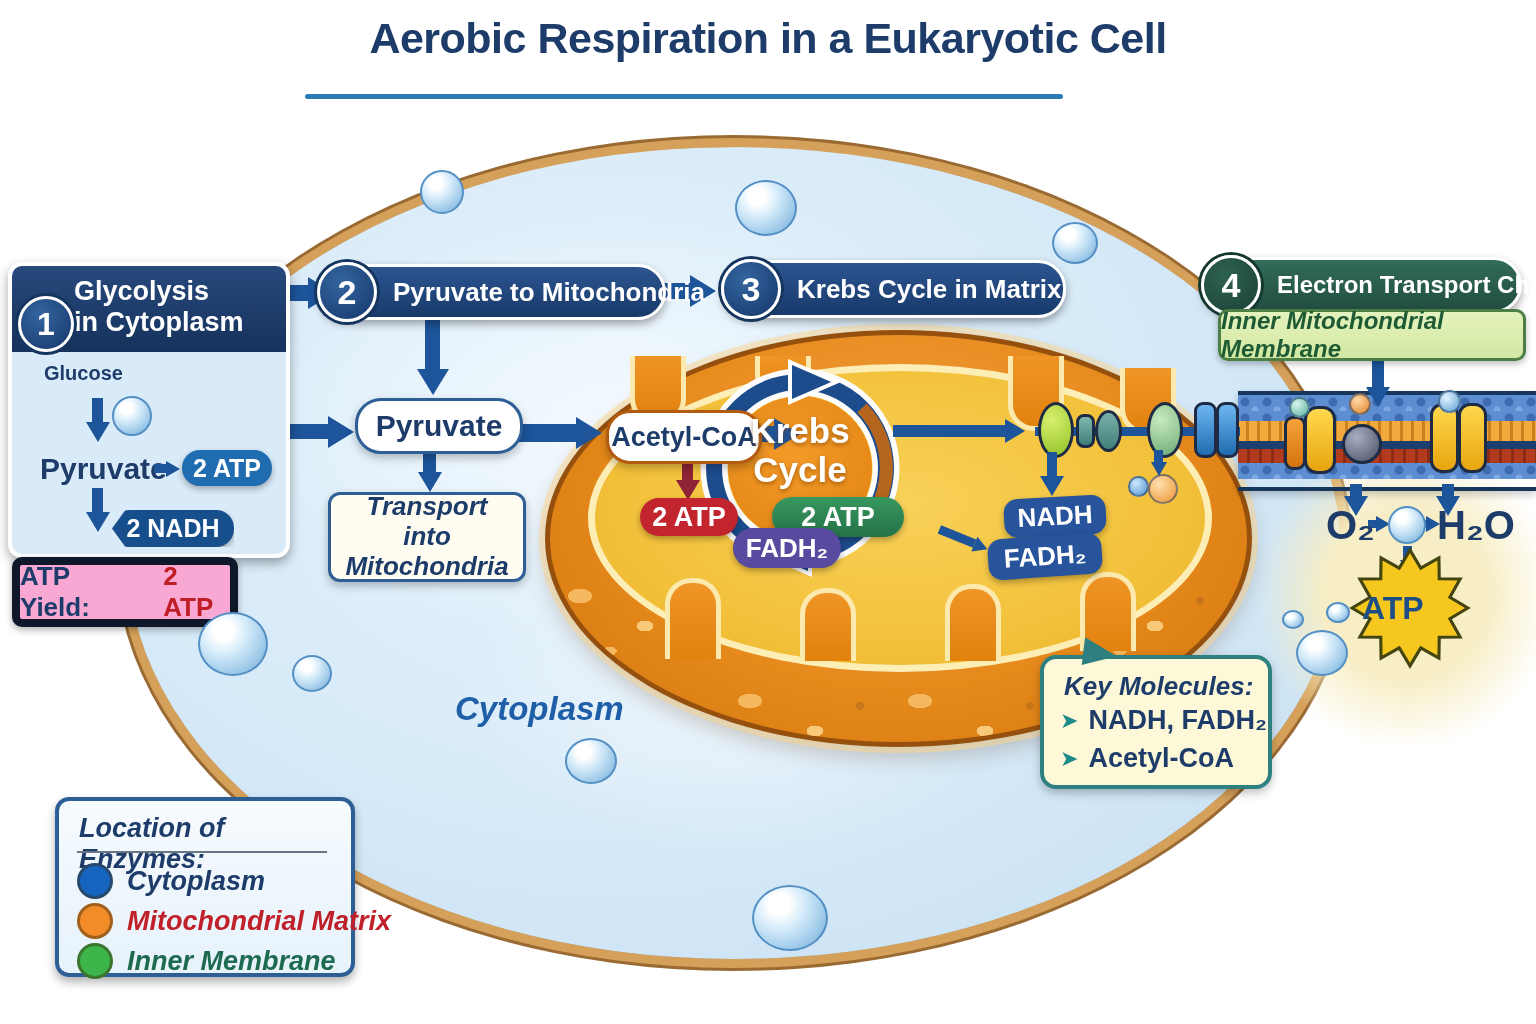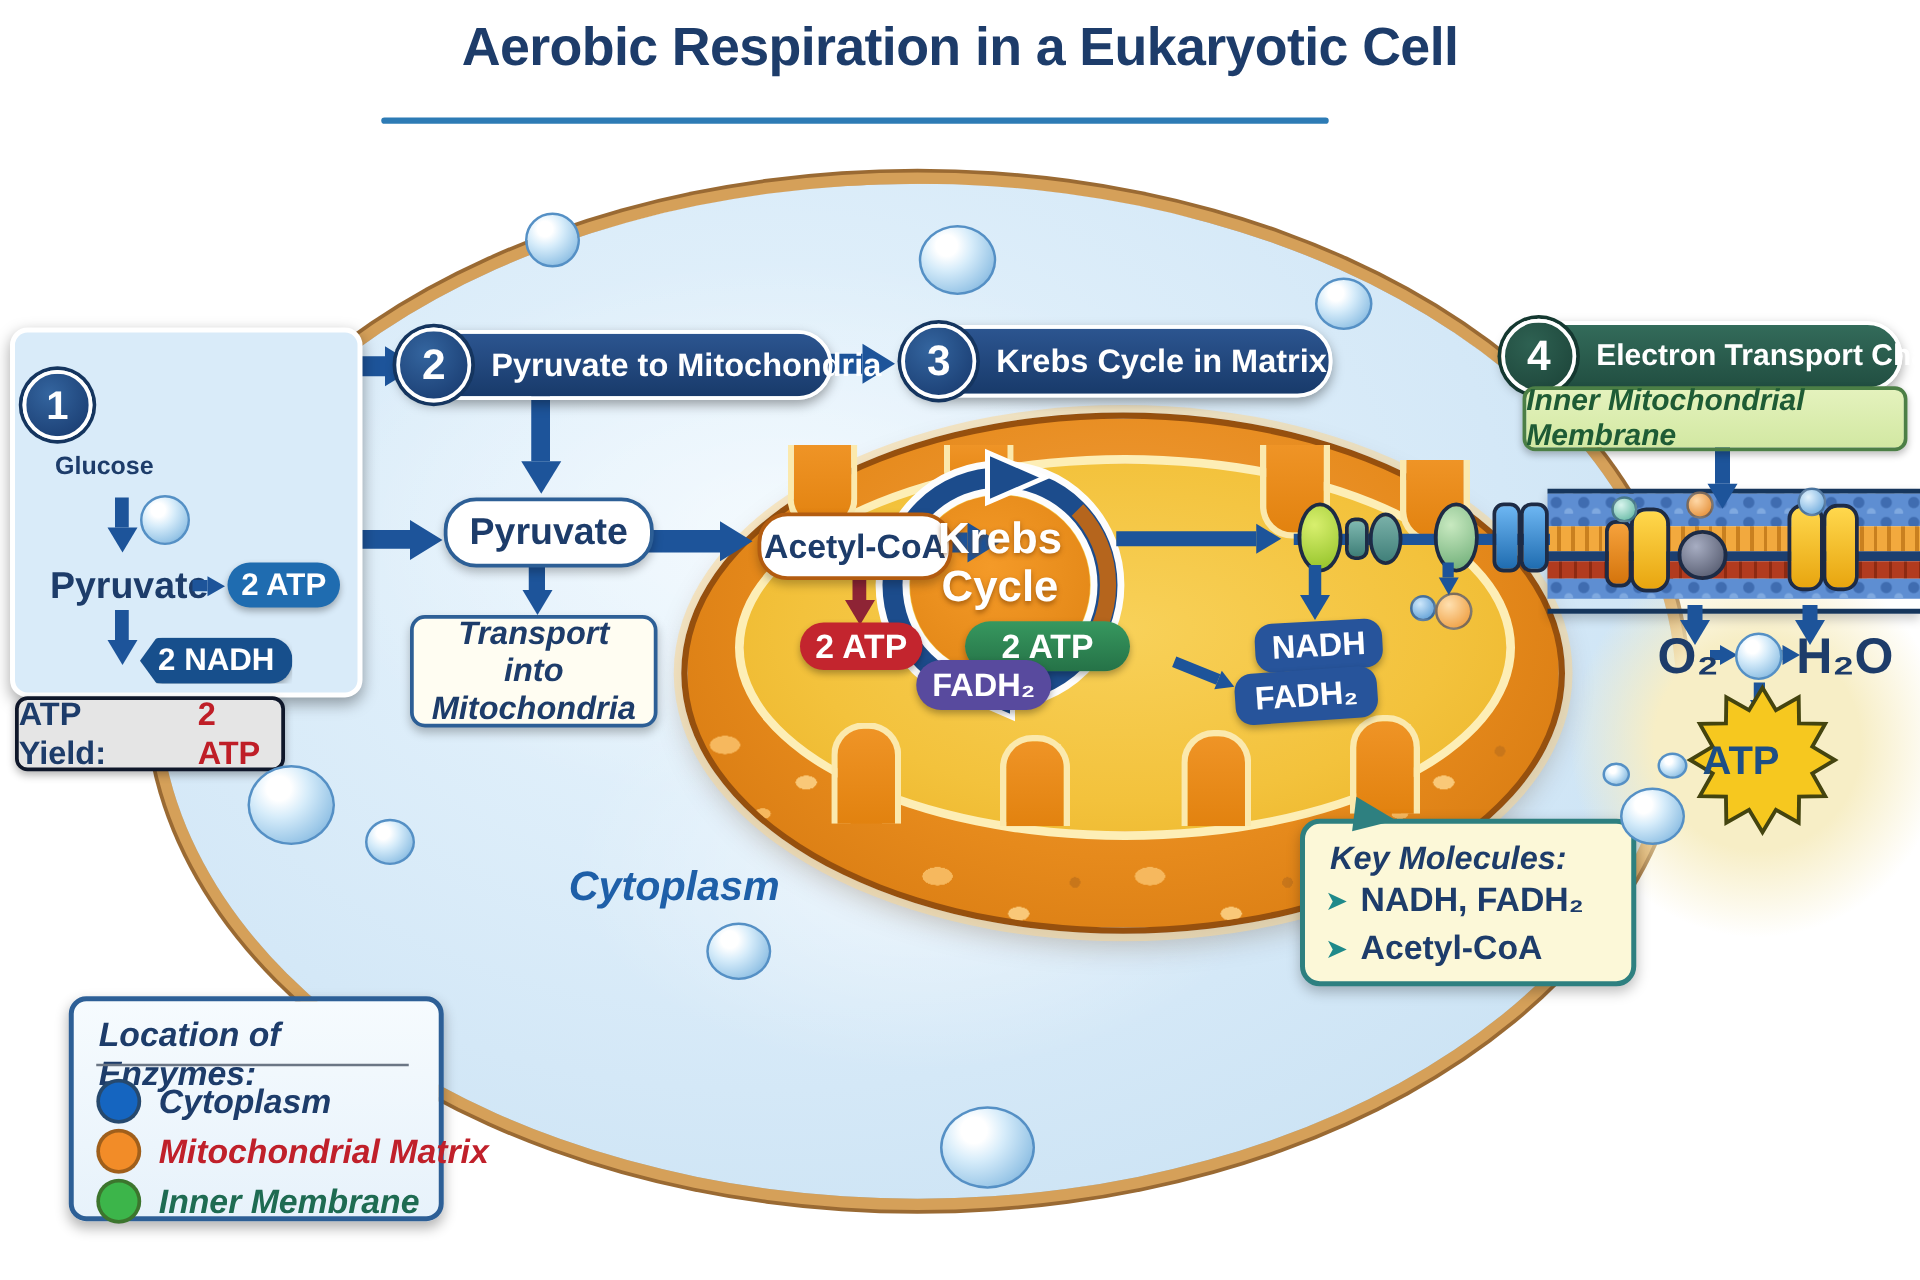--- a/index.html
+++ b/index.html
@@ -92,21 +92,21 @@
     box-shadow:0 3px 6px rgba(0,0,0,.3);}
   
   .whitebox{position:absolute;background:#fffdf2;border:3px solid #2d5f96;box-shadow:0 4px 8px rgba(0,0,0,.25);}
   .title-wrap{position:absolute;left:0;top:14px;width:100%;text-align:center;}
   .title-txt{font-size:43px;font-weight:bold;color:#1d3c6a;letter-spacing:-0.5px;}
   .title-rule{position:absolute;left:305px;top:94px;width:758px;height:5px;background:#2d7bb5;border-radius:3px;}
   .bubble{position:absolute;border-radius:50%;border:2px solid #5590c5;
     background:radial-gradient(circle at 35% 28%, #ffffff 0 16%, #d6ecfa 38%, #9cc8e8 72%, #6ba3d4 100%);}
   .star-txt{position:absolute;color:#1d4e85;font-weight:bold;font-size:32px;}
   .kmbox{position:absolute;left:1040px;top:655px;width:224px;height:126px;background:#fcf8d8;
-    border:4px solid #2e8080;border-radius:16px;box-shadow:0 4px 10px rgba(0,0,0,.25);padding-left:37px;}
+    border:4px solid #2e8080;border-radius:16px;box-shadow:0 4px 10px rgba(0,0,0,.25);}
   .kmbox::before{content:'';position:absolute;left:34px;top:-24px;width:0;height:0;
     border-left:10px solid transparent;border-right:26px solid transparent;border-bottom:26px solid #2e8080;
     transform:rotate(-14deg);}
   .legend{position:absolute;left:55px;top:797px;width:292px;height:172px;background:linear-gradient(#f6fbfe,#e7f2fb);
     border:4px solid #2d5f96;border-radius:14px;box-shadow:0 5px 10px rgba(0,0,0,.3);}
   .legend .lt{position:absolute;left:20px;top:12px;font-style:italic;font-weight:bold;font-size:27px;color:#1d3c6a;}
   .legend .rule{position:absolute;left:18px;top:50px;width:250px;height:2px;background:#6b7685;}
   .legend .row{position:absolute;left:18px;display:flex;align-items:center;gap:14px;}
   .legend .dot{width:30px;height:30px;border-radius:50%;border:3px solid rgba(60,40,10,.45);}
   .legend .row span{font-style:italic;font-weight:bold;font-size:27px;white-space:nowrap;}
@@ -196,32 +196,38 @@
   <div class="ah sm" style="left:1368px;top:520px;width:8px;height:8px;"></div>
   <div class="ah sm" style="left:1418px;top:520px;width:8px;height:8px;"></div>
   <div class="av sm" style="left:1403px;top:546px;width:9px;height:14px;"></div>
 
   <div class="title-wrap">
     <span class="title-txt">Aerobic Respiration in a Eukaryotic Cell</span>
   </div>
   <div class="title-rule"></div>
 
   <div class="gbox">
+    <div class="hdr">
+      <div class="t">
+        <div>Glycolysis</div>
+        <div>in Cytoplasm</div>
+      </div>
+    </div>
     <div class="badge">1</div>
     <div class="navy" style="position:absolute;left:32px;top:96px;font-size:20px;font-weight:bold;">Glucose</div>
     <div class="av md" style="left:80px;top:132px;width:11px;height:24px;"></div>
     <div class="bubble" style="left:100px;top:130px;width:36px;height:36px;"></div>
     <div class="navy" style="position:absolute;left:28px;top:186px;font-size:30px;font-weight:bold;">Pyruvate</div>
     <div class="ah sm" style="left:142px;top:198px;width:12px;height:9px;"></div>
     <div class="pill" style="left:170px;top:184px;width:90px;height:36px;border-radius:18px;background:#1f6cb0;font-size:25px;">2 ATP</div>
     <div class="av md" style="left:80px;top:222px;width:11px;height:24px;"></div>
     <div class="pill" style="left:100px;top:244px;width:122px;height:37px;border-radius:18px;background:#174f8c;font-size:25px;
       clip-path:polygon(0 50%, 11% 0, 100% 0, 100% 100%, 11% 100%);">2 NADH</div>
   </div>
-  <div style="position:absolute;left:12px;top:557px;width:210px;height:54px;background:#e5e5e5;border:3px solid #0f172a;
+  <div style="position:absolute;left:12px;top:557px;width:210px;height:54px;background:#f9a8d4;border:8px solid #0f172a;
     border-radius:10px;box-shadow:0 3px 7px rgba(0,0,0,.3);display:flex;align-items:center;justify-content:center;gap:24px;">
     <span class="navy" style="font-size:26px;font-weight:bold;">ATP Yield:</span>
     <span style="font-size:26px;font-weight:bold;color:#bf1e27;">2 ATP</span>
   </div>
 
   <div class="step" style="left:318px;top:264px;width:342px;height:50px;">
     <div class="badge">2</div>
     <span class="lbl">Pyruvate to Mitochondria</span>
   </div>
   <div class="step" style="left:722px;top:260px;width:338px;height:52px;">

